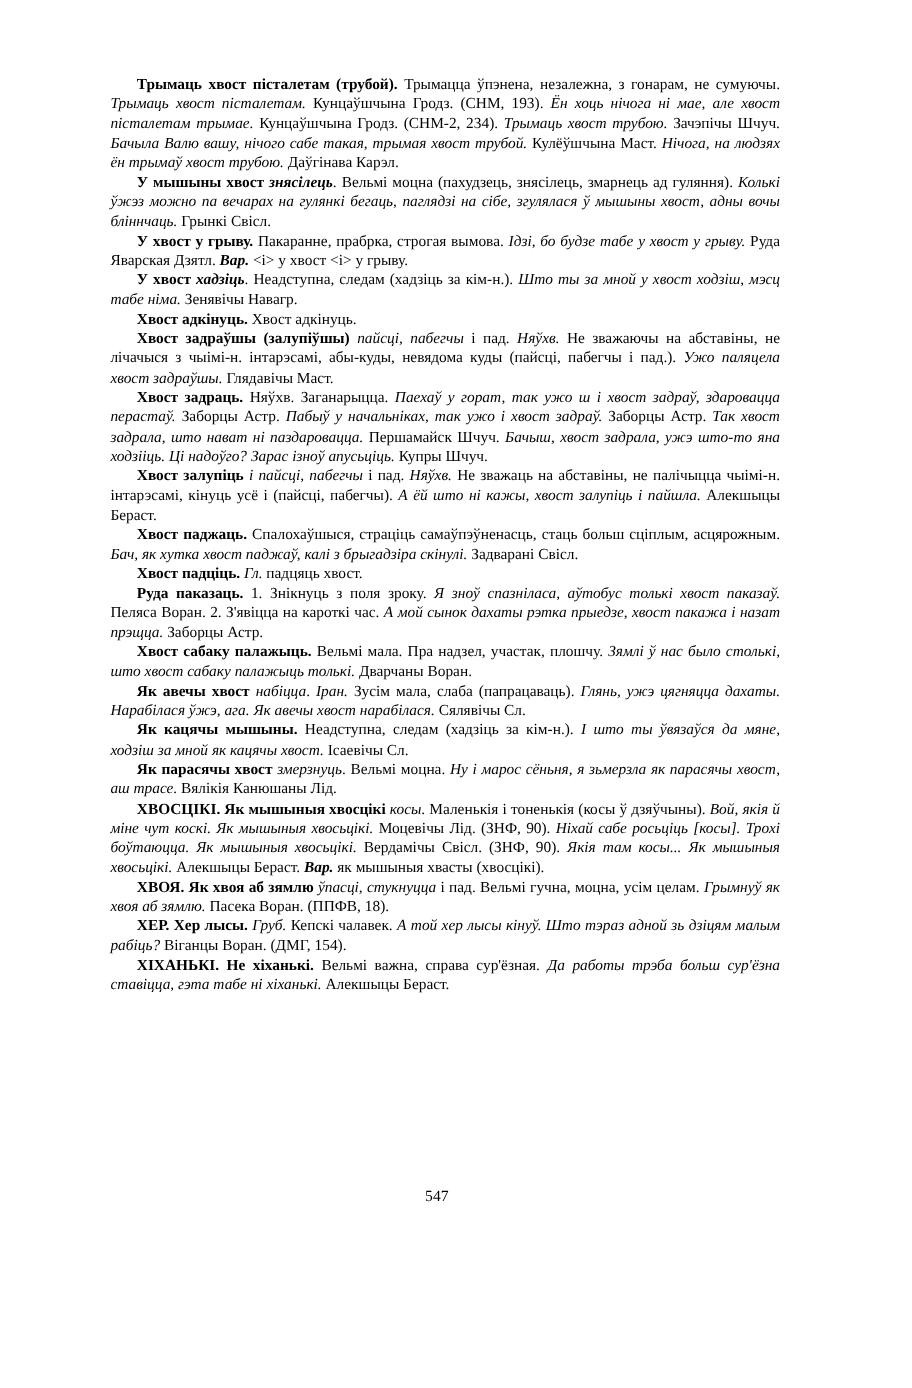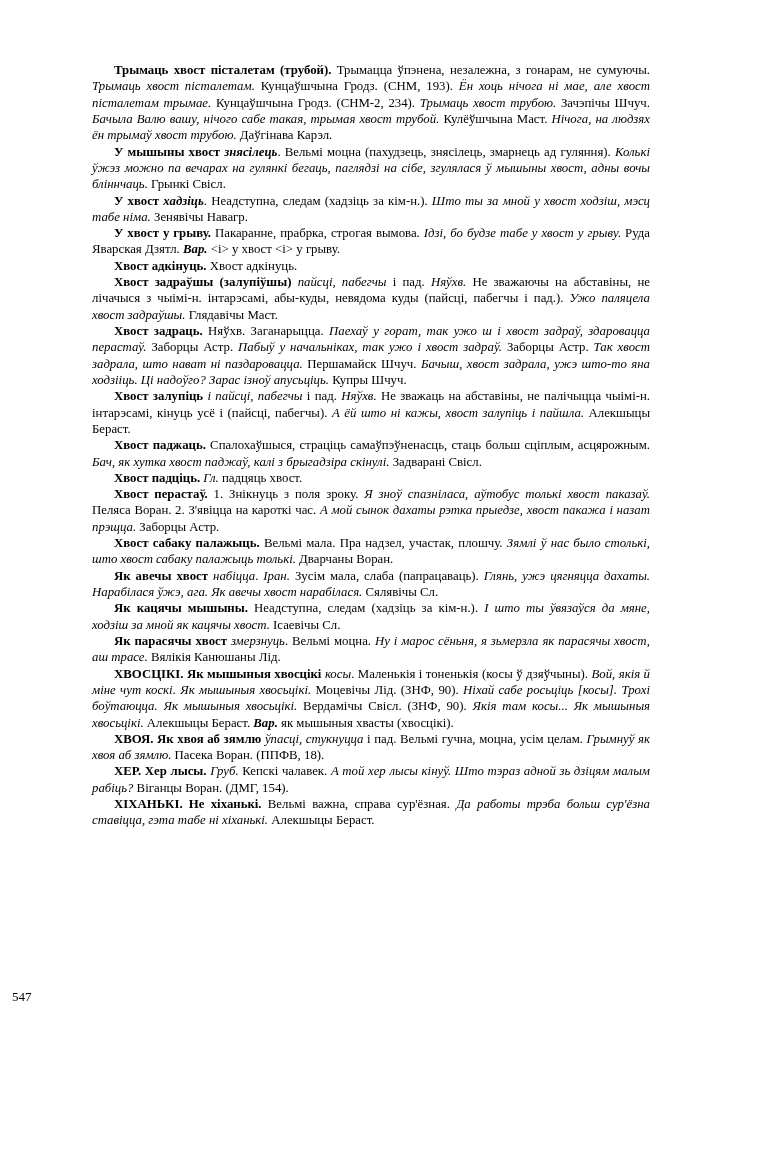--- a/index.html
+++ b/index.html
@@ -26,42 +26,43 @@
     text-align: justify;
   }
   p.entry {
     margin: 0;
     text-indent: 22px;
   }
   b { font-weight: bold; }
   i { font-style: italic; }
   .page-number {
     position: absolute;
-    left: 12px;
+    left: 0;
     right: 0;
     bottom: 152px;
+    text-align: center;
     font-size: 13px;
   }
 </style>
 </head>
 <body>
 
 <div id="page">
   <div class="entries" id="entries">
       <p class="entry"><b>Трымаць хвост пісталетам (трубой).</b><span> Трымацца ўпэнена, незалежна, з гонарам, не сумуючы. </span><i>Трымаць хвост пісталетам.</i><span> Кунцаўшчына Гродз. (СНМ, 193). </span><i>Ён хоць нічога ні мае, але хвост пісталетам трымае.</i><span> Кунцаўшчына Гродз. (СНМ-2, 234). </span><i>Трымаць хвост трубою.</i><span> Зачэпічы Шчуч. </span><i>Бачыла Валю вашу, нічого сабе такая, трымая хвост трубой.</i><span> Кулёўшчына Маст. </span><i>Нічога, на людзях ён трымаў хвост трубою.</i><span> Даўгінава Карэл.</span></p>
       <p class="entry"><b>У мышыны хвост </b><b><i>знясілець</i></b><span>. Вельмі моцна (пахудзець, знясілець, змарнець ад гуляння). </span><i>Колькі ўжэз можно па вечарах на гулянкі бегаць, паглядзі на сібе, згулялася ў мышыны хвост, адны вочы бліннчаць.</i><span> Грынкі Свісл.</span></p>
+      <p class="entry"><b>У хвост у грыву.</b><span> Пакаранне, прабрка, строгая вымова. </span><i>Ідзі, бо будзе табе у хвост у грыву.</i><span> Руда Яварская Дзятл. </span><b><i>Вар.</i></b><span> &lt;і&gt; у хвост &lt;і&gt; у грыву.</span></p>
       <p class="entry"><b>У хвост </b><b><i>хадзіць</i></b><span>. Неадступна, следам (хадзіць за кім-н.). </span><i>Што ты за мной у хвост ходзіш, мэсц табе німа.</i><span> Зенявічы Навагр.</span></p>
-      <p class="entry"><b>У хвост у грыву.</b><span> Пакаранне, прабрка, строгая вымова. </span><i>Ідзі, бо будзе табе у хвост у грыву.</i><span> Руда Яварская Дзятл. </span><b><i>Вар.</i></b><span> &lt;і&gt; у хвост &lt;і&gt; у грыву.</span></p>
       <p class="entry"><b>Хвост адкінуць.</b><span> Хвост адкінуць.</span></p>
       <p class="entry"><b>Хвост задраўшы (залупіўшы) </b><i>пайсці, пабегчы</i><span> і пад. </span><i>Няўхв.</i><span> Не зважаючы на абставіны, не лічачыся з чыімі-н. інтарэсамі, абы-куды, невядома куды (пайсці, пабегчы і пад.). </span><i>Ужо паляцела хвост задраўшы.</i><span> Глядавічы Маст.</span></p>
       <p class="entry"><b>Хвост задраць.</b><span> Няўхв. Заганарыцца. </span><i>Паехаў у горат, так ужо ш і хвост задраў, здаровацца перастаў.</i><span> Заборцы Астр. </span><i>Пабыў у начальніках, так ужо і хвост задраў.</i><span> Заборцы Астр. </span><i>Так хвост задрала, што нават ні паздаровацца.</i><span> Першамайск Шчуч. </span><i>Бачыш, хвост задрала, ужэ што-то яна ходзііць. Ці надоўго? Зарас ізноў апусьціць.</i><span> Купры Шчуч.</span></p>
       <p class="entry"><b>Хвост залупіць </b><i>і пайсці, пабегчы</i><span> і пад. </span><i>Няўхв.</i><span> Не зважаць на абставіны, не палічыцца чыімі-н. інтарэсамі, кінуць усё і (пайсці, пабегчы). </span><i>А ёй што ні кажы, хвост залупіць і пайшла.</i><span> Алекшыцы Бераст.</span></p>
       <p class="entry"><b>Хвост паджаць.</b><span> Спалохаўшыся, страціць самаўпэўненасць, стаць больш сціплым, асцярожным. </span><i>Бач, як хутка хвост паджаў, калі з брыгадзіра скінулі.</i><span> Задварані Свісл.</span></p>
       <p class="entry"><b>Хвост падціць.</b><i> Гл. </i><span>падцяць хвост.</span></p>
-      <p class="entry"><b>Хвост перастаў.</b><span> 1. Знікнуць з поля зроку. </span><i>Я зноў спазніласа, аўтобус толькі хвост паказаў.</i><span> Пеляса Воран. 2. З'явіцца на кароткі час. </span><i>А мой сынок дахаты рэтка прыедзе, хвост пакажа і назат прэщца.</i><span> Заборцы Астр.</span></p>
+      <p class="entry"><b>Руда паказаць.</b><span> 1. Знікнуць з поля зроку. </span><i>Я зноў спазніласа, аўтобус толькі хвост паказаў.</i><span> Пеляса Воран. 2. З'явіцца на кароткі час. </span><i>А мой сынок дахаты рэтка прыедзе, хвост пакажа і назат прэщца.</i><span> Заборцы Астр.</span></p>
       <p class="entry"><b>Хвост сабаку палажыць.</b><span> Вельмі мала. Пра надзел, участак, плошчу. </span><i>Зямлі ў нас было столькі, што хвост сабаку палажыць толькі.</i><span> Дварчаны Воран.</span></p>
       <p class="entry"><b>Як авечы хвост </b><i>набіцца</i><span>. </span><i>Іран.</i><span> Зусім мала, слаба (папрацаваць). </span><i>Глянь, ужэ цягняцца дахаты. Нарабілася ўжэ, ага. Як авечы хвост нарабілася.</i><span> Сялявічы Сл.</span></p>
       <p class="entry"><b>Як кацячы мышыны.</b><span> Неадступна, следам (хадзіць за кім-н.). </span><i>І што ты ўвязаўся да мяне, ходзіш за мной як кацячы хвост.</i><span> Ісаевічы Сл.</span></p>
       <p class="entry"><b>Як парасячы хвост </b><i>змерзнуць</i><span>. Вельмі моцна. </span><i>Ну і марос сёньня, я зьмерзла як парасячы хвост, аш трасе.</i><span> Вялікія Канюшаны Лід.</span></p>
       <p class="entry"><b>ХВОСЦІКІ. Як мышыныя хвосцікі </b><i>косы</i><span>. Маленькія і тоненькія (косы ў дзяўчыны). </span><i>Вой, якія й міне чут коскі. Як мышыныя хвосьцікі.</i><span> Моцевічы Лід. (ЗНФ, 90). </span><i>Ніхай сабе росьціць [косы]. Трохі боўтаюцца. Як мышыныя хвосьцікі.</i><span> Вердамічы Свісл. (ЗНФ, 90). </span><i>Якія там косы... Як мышыныя хвосьцікі.</i><span> Алекшыцы Бераст. </span><b><i>Вар.</i></b><span> як мышыныя хвасты (хвосцікі).</span></p>
       <p class="entry"><b>ХВОЯ. Як хвоя аб зямлю </b><i>ўпасці, стукнуцца</i><span> і пад. Вельмі гучна, моцна, усім целам. </span><i>Грымнуў як хвоя аб зямлю.</i><span> Пасека Воран. (ППФВ, 18).</span></p>
       <p class="entry"><b>ХЕР. Хер лысы. </b><i>Груб.</i><span> Кепскі чалавек. </span><i>А той хер лысы кінуў. Што тэраз адной зь дзіцям малым рабіць?</i><span> Віганцы Воран. (ДМГ, 154).</span></p>
       <p class="entry"><b>ХІХАНЬКІ. Не хіханькі.</b><span> Вельмі важна, справа сур'ёзная. </span><i>Да работы трэба больш сур'ёзна ставіцца, гэта табе ні хіханькі.</i><span> Алекшыцы Бераст.</span></p>
     </div>
   <div class="page-number">547</div>

